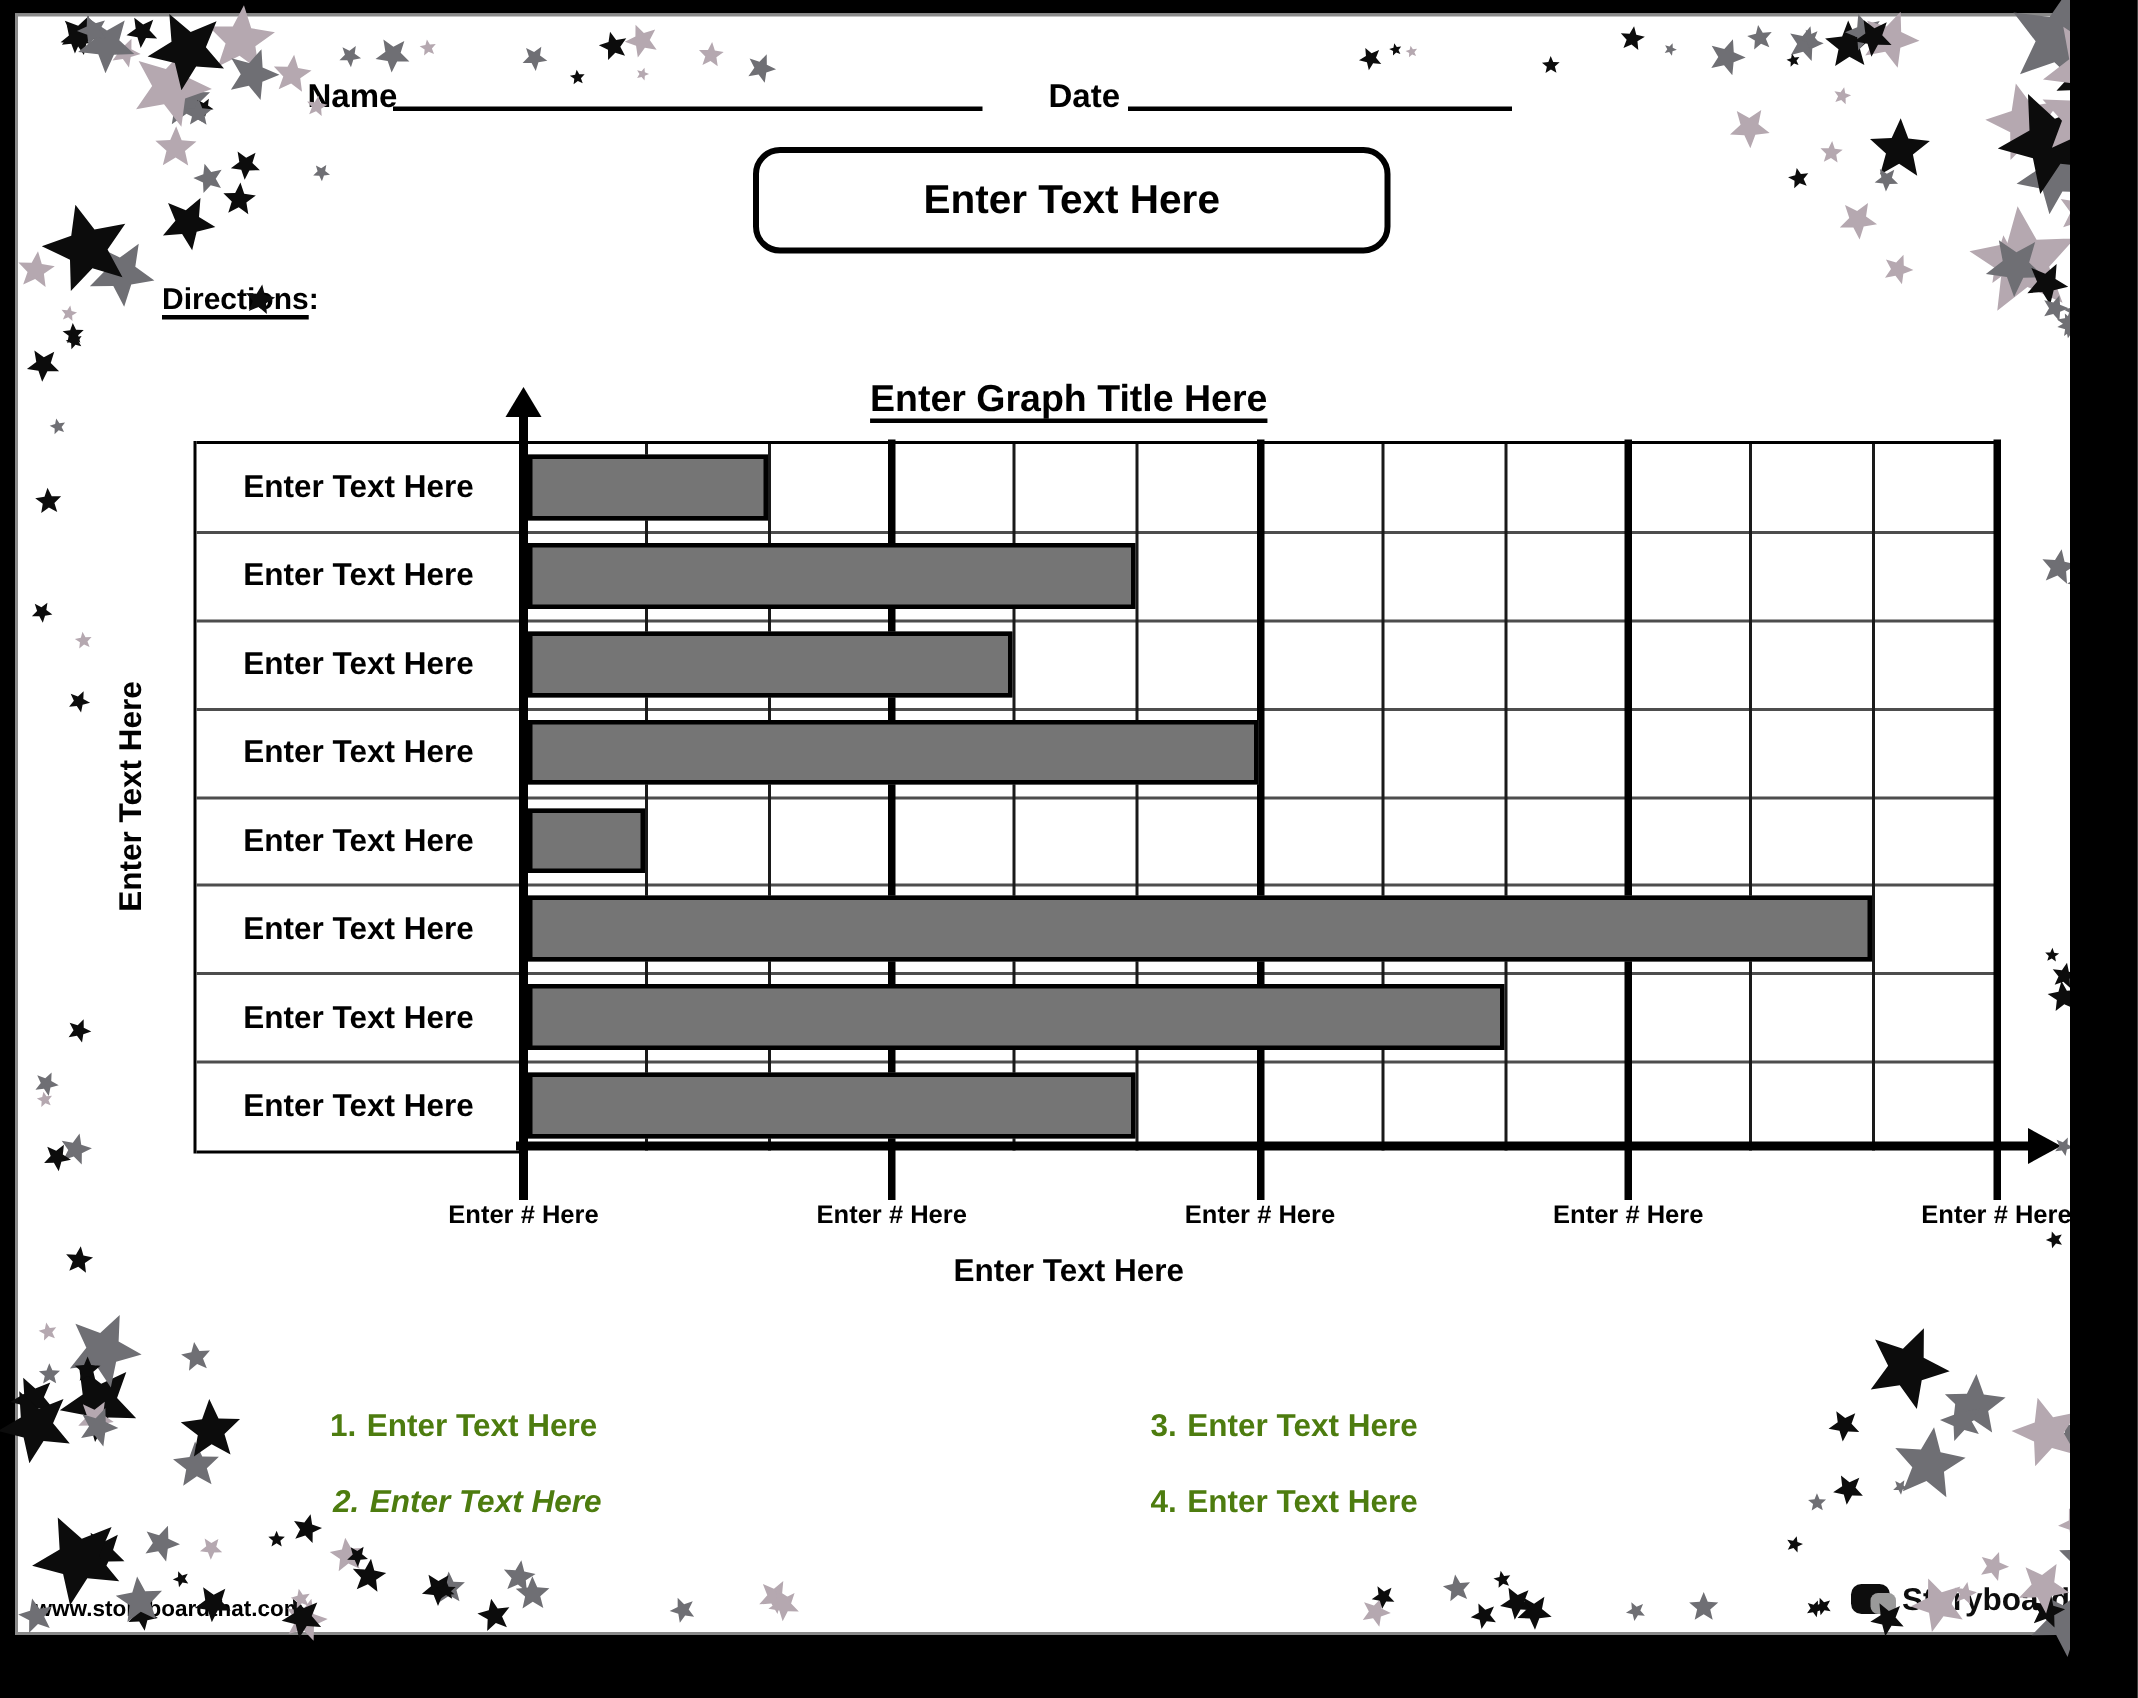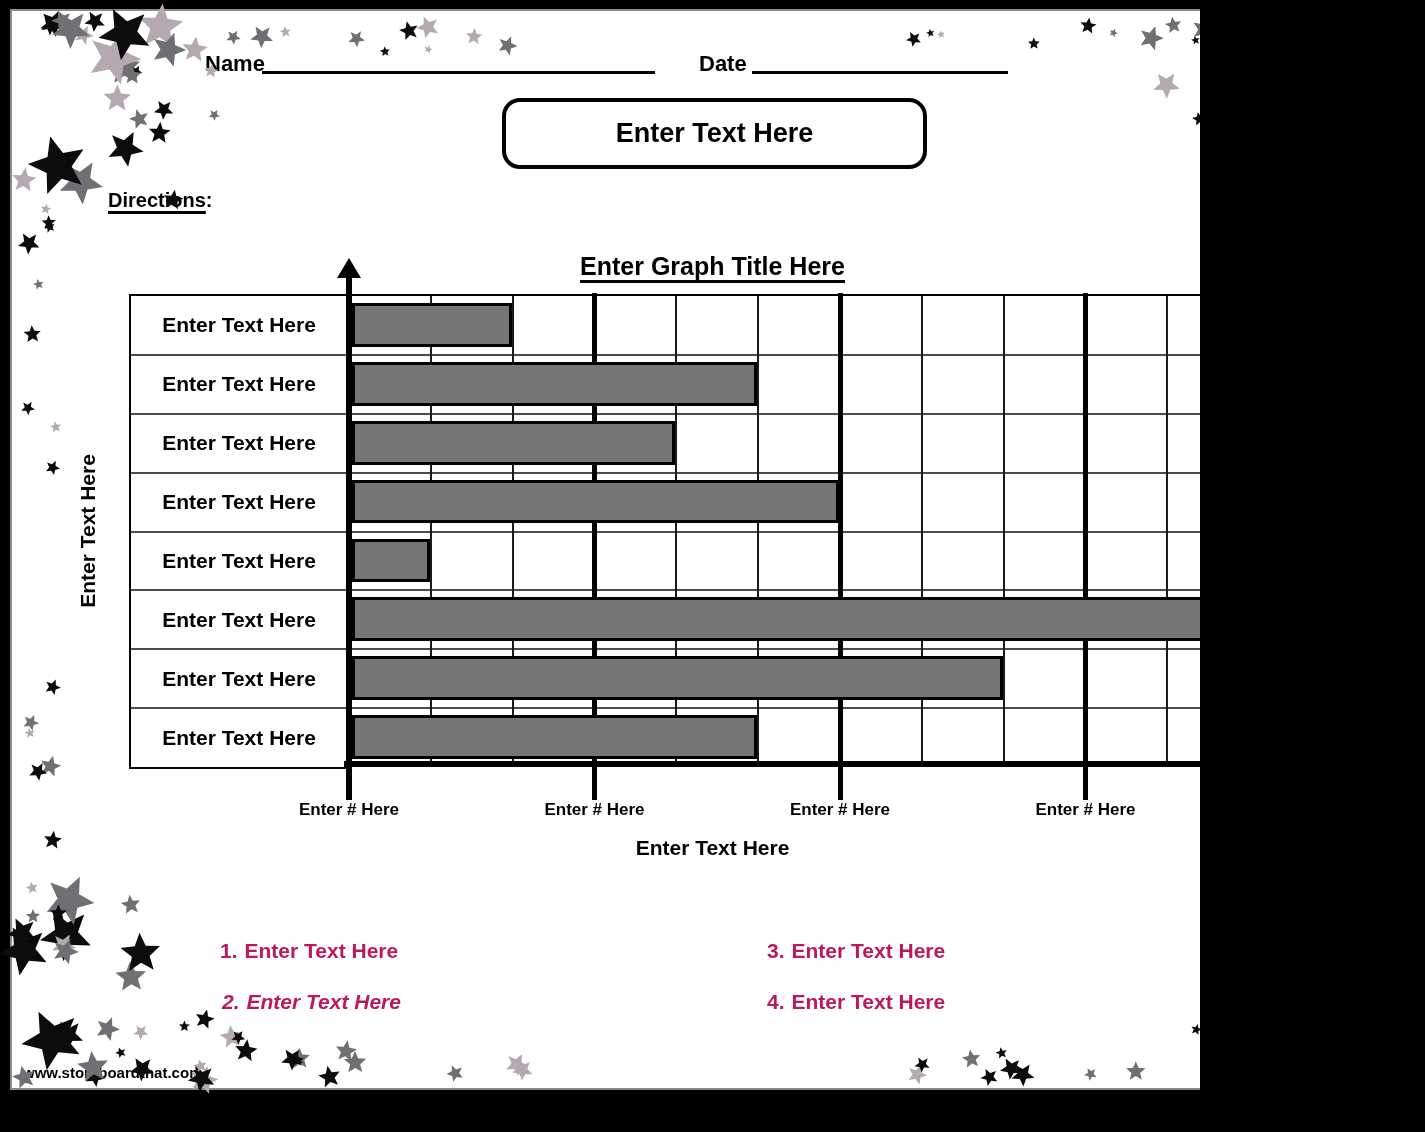--- a/index.html
+++ b/index.html
@@ -1,36 +1,36 @@
 <!DOCTYPE html>
 <html><head>
 <meta charset="utf-8">
 <style>
   html,body{margin:0;padding:0;background:#000;font-family:"Liberation Sans",sans-serif;}
-  .canvas{position:relative;width:1200px;height:1132px;background:#000;overflow:hidden;}
+  .canvas{position:relative;width:1380px;height:1132px;background:#000;overflow:hidden;}
   .sheet{position:absolute;left:10px;top:9px;width:1403px;height:1081px;background:#fff;
          border:2px solid #8a8a8a;box-sizing:border-box;}
   .layer{position:absolute;left:-12px;top:-11px;width:1425px;height:1132px;}
   .abs{position:absolute;}
   .bold{font-weight:700;color:#000;}
   .hline{border-bottom:3px solid #000;height:0;}
   .title-box{border:4px solid #000;border-radius:18px;display:flex;align-items:center;justify-content:center;
              font-weight:700;font-size:27px;color:#000;}
   .graph-title{width:1425px;text-align:center;font-weight:700;font-size:25px;color:#000;}
   .graph-title span{text-decoration:underline;text-decoration-thickness:3px;text-underline-offset:5px;}
   .directions span.dlabel{text-decoration:underline;text-decoration-thickness:2.5px;text-underline-offset:4px;}
   .ylab{transform:translate(-50%,-50%) rotate(-90deg);white-space:nowrap;font-weight:700;font-size:21px;color:#000;}
   .xlab{width:1425px;text-align:center;font-weight:700;font-size:21px;color:#000;}
   .ticklab{width:160px;text-align:center;font-weight:700;font-size:17px;color:#000;white-space:nowrap;}
   .cat-cell{display:flex;align-items:center;justify-content:center;font-weight:700;font-size:21px;color:#000;}
   .gridline{background:#1a1a1a;}
   .majorline{background:#000;}
   .sepline{background:#4d4d4d;}
   .bar{background:#757575;border:3px solid #000;box-sizing:border-box;}
-  .list-item{font-weight:700;font-size:21px;color:#be185d;white-space:nowrap;}
+  .list-item{font-weight:700;font-size:21px;color:#4d7c0f;white-space:nowrap;}
   .list-item .num{margin-right:7px;}
   .watermark{font-weight:700;font-size:15px;color:#000;}
   .logo{display:flex;align-items:center;font-weight:700;font-size:21px;white-space:nowrap;}
   .logo .sq1{position:absolute;left:0;top:2px;width:26px;height:20px;background:#0d0d0d;border-radius:7px;}
   .logo .sq2{position:absolute;left:13px;top:8px;width:17px;height:14px;background:#9a9a9a;border-radius:5px;}
   .logo .t1{color:#0d0d0d;margin-left:34px;}
   .logo .t2{color:#8f8f8f;}
   #stars{position:absolute;left:0;top:0;z-index:6;pointer-events:none;}
   .arrow-up{width:0;height:0;border-left:12px solid transparent;border-right:12px solid transparent;
             border-bottom:20px solid #000;}

